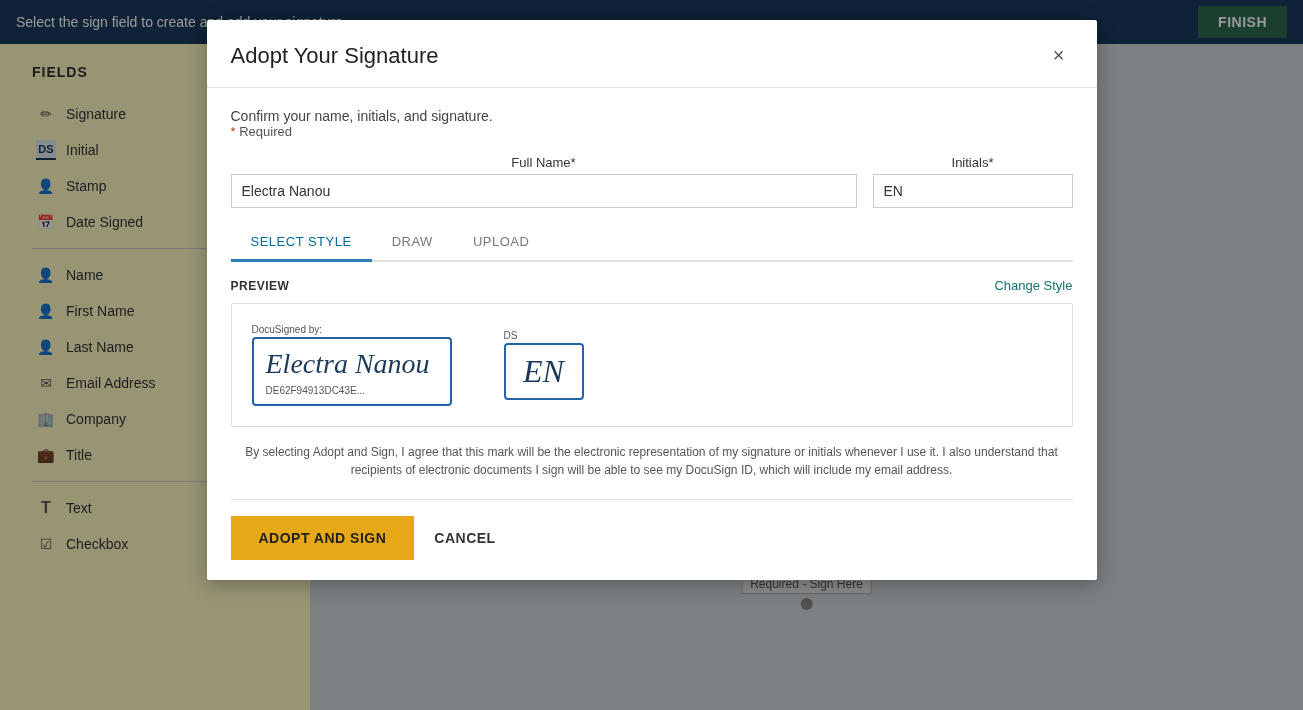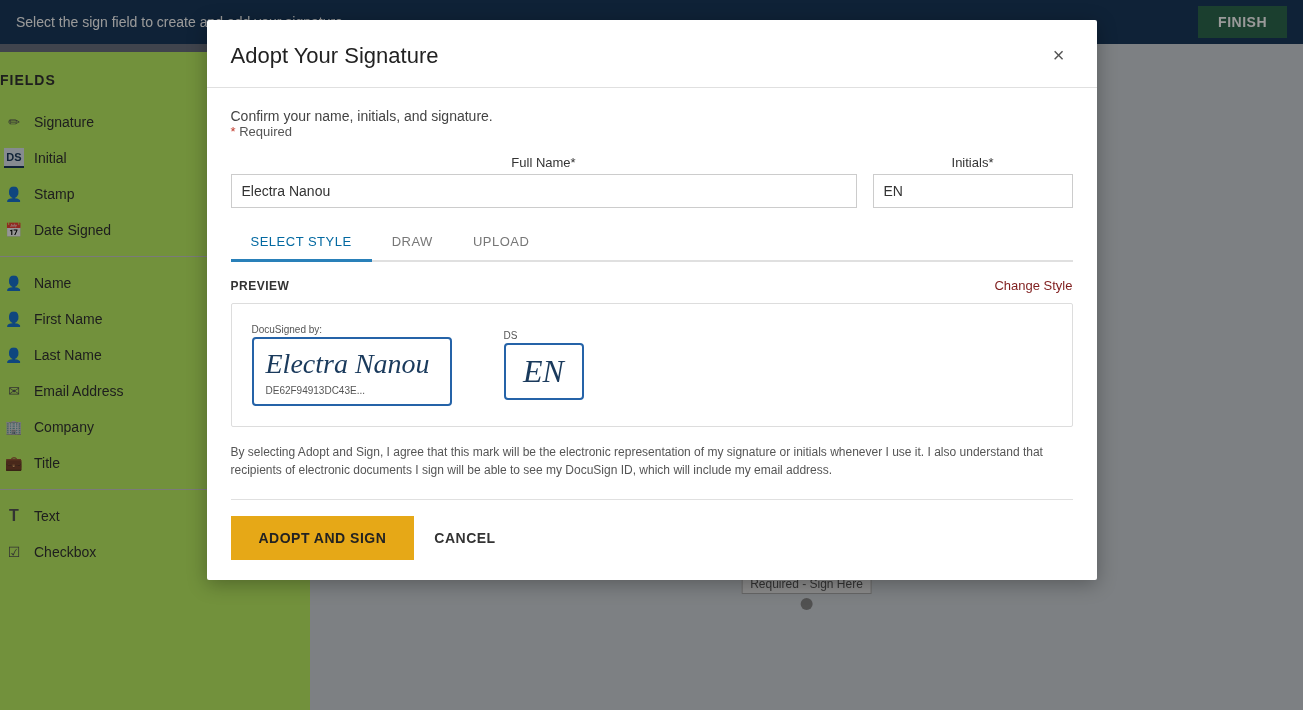--- a/index.html
+++ b/index.html
@@ -35,26 +35,26 @@
       padding: 8px 20px;
       font-size: 14px;
       font-weight: bold;
       cursor: pointer;
       letter-spacing: 0.5px;
     }
 
     
     .sidebar {
       position: absolute;
-      top: 52px;
+      top: 44px;
       left: 0;
       width: 310px;
       bottom: 0;
-      background: #bef264;
-      padding: 20px 0;
+      background: #fef9c3;
+      padding: 20px 32px;
     }
     .sidebar-title {
       font-size: 14px;
       font-weight: bold;
       color: #333;
       letter-spacing: 1px;
       margin-bottom: 16px;
     }
     .sidebar-item {
       display: flex;
@@ -254,21 +254,21 @@
       margin-bottom: 10px;
     }
     .preview-label {
       font-size: 12px;
       font-weight: bold;
       color: #333;
       letter-spacing: 0.5px;
     }
     .change-style-link {
       font-size: 13px;
-      color: #7f1d1d;
+      color: #0f766e;
       cursor: pointer;
       text-decoration: none;
     }
     .preview-box {
       border: 1px solid #ddd;
       border-radius: 2px;
       padding: 20px;
       min-height: 100px;
       display: flex;
       align-items: center;
@@ -329,20 +329,21 @@
       color: #1a3a5c;
       font-style: italic;
     }
 
     
     .agreement-text {
       font-size: 12px;
       color: #555;
       line-height: 1.5;
       margin-bottom: 20px;
+      text-align: center;
     }
 
     
     .modal-actions {
       display: flex;
       gap: 0;
       border-top: 1px solid #e0e0e0;
       padding-top: 16px;
     }
     .btn-adopt {

